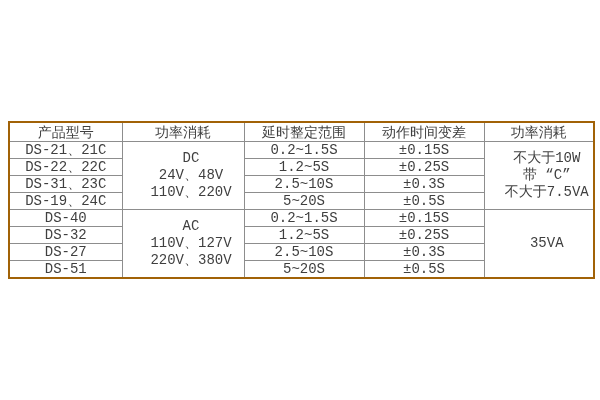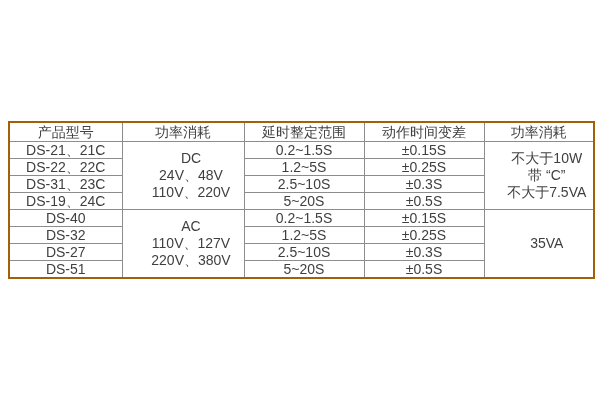--- a/index.html
+++ b/index.html
@@ -29,21 +29,21 @@
     vertical-align: middle;
     color: #3f3f3f;
     font-size: 14px;
     font-weight: normal;
     padding: 0;
     line-height: 16px;
     overflow: hidden;
     white-space: nowrap;
   }
   .spec-table thead tr { height: 19px; }
-  .spec-table tbody tr { height: 16px; }
+  .spec-table tbody tr { height: 16px; font-family: Liberation Mono, monospace; }
   .cell-line { display: block; line-height: 17px; padding-left: 16px; }
 </style>
 </head>
 <body>
 
 <div class="canvas">
   <table class="spec-table">
     <colgroup>
       <col style="width:113px">
       <col style="width:122px">

